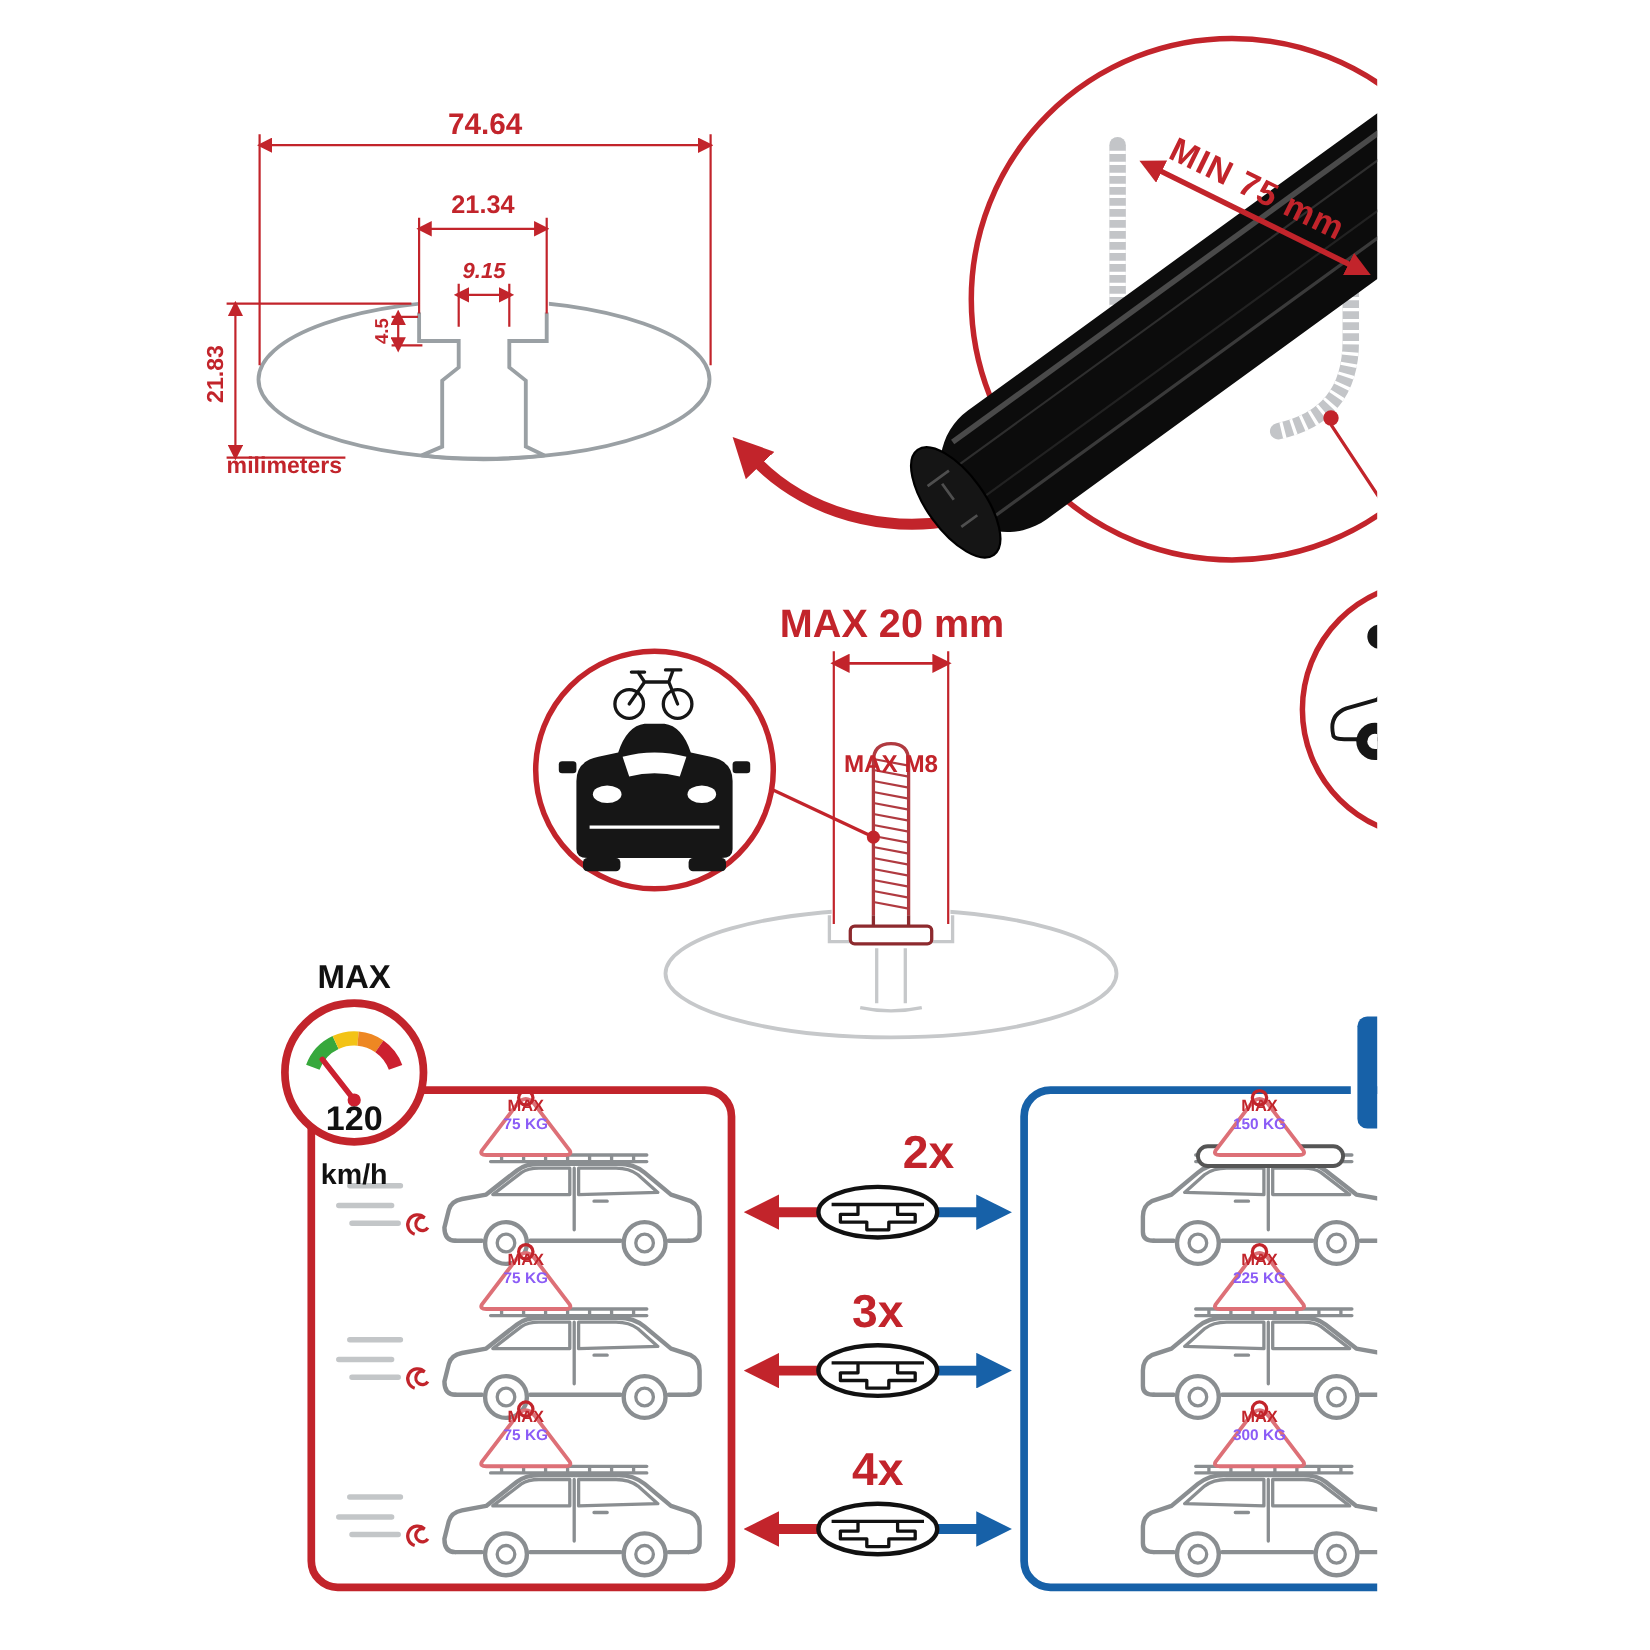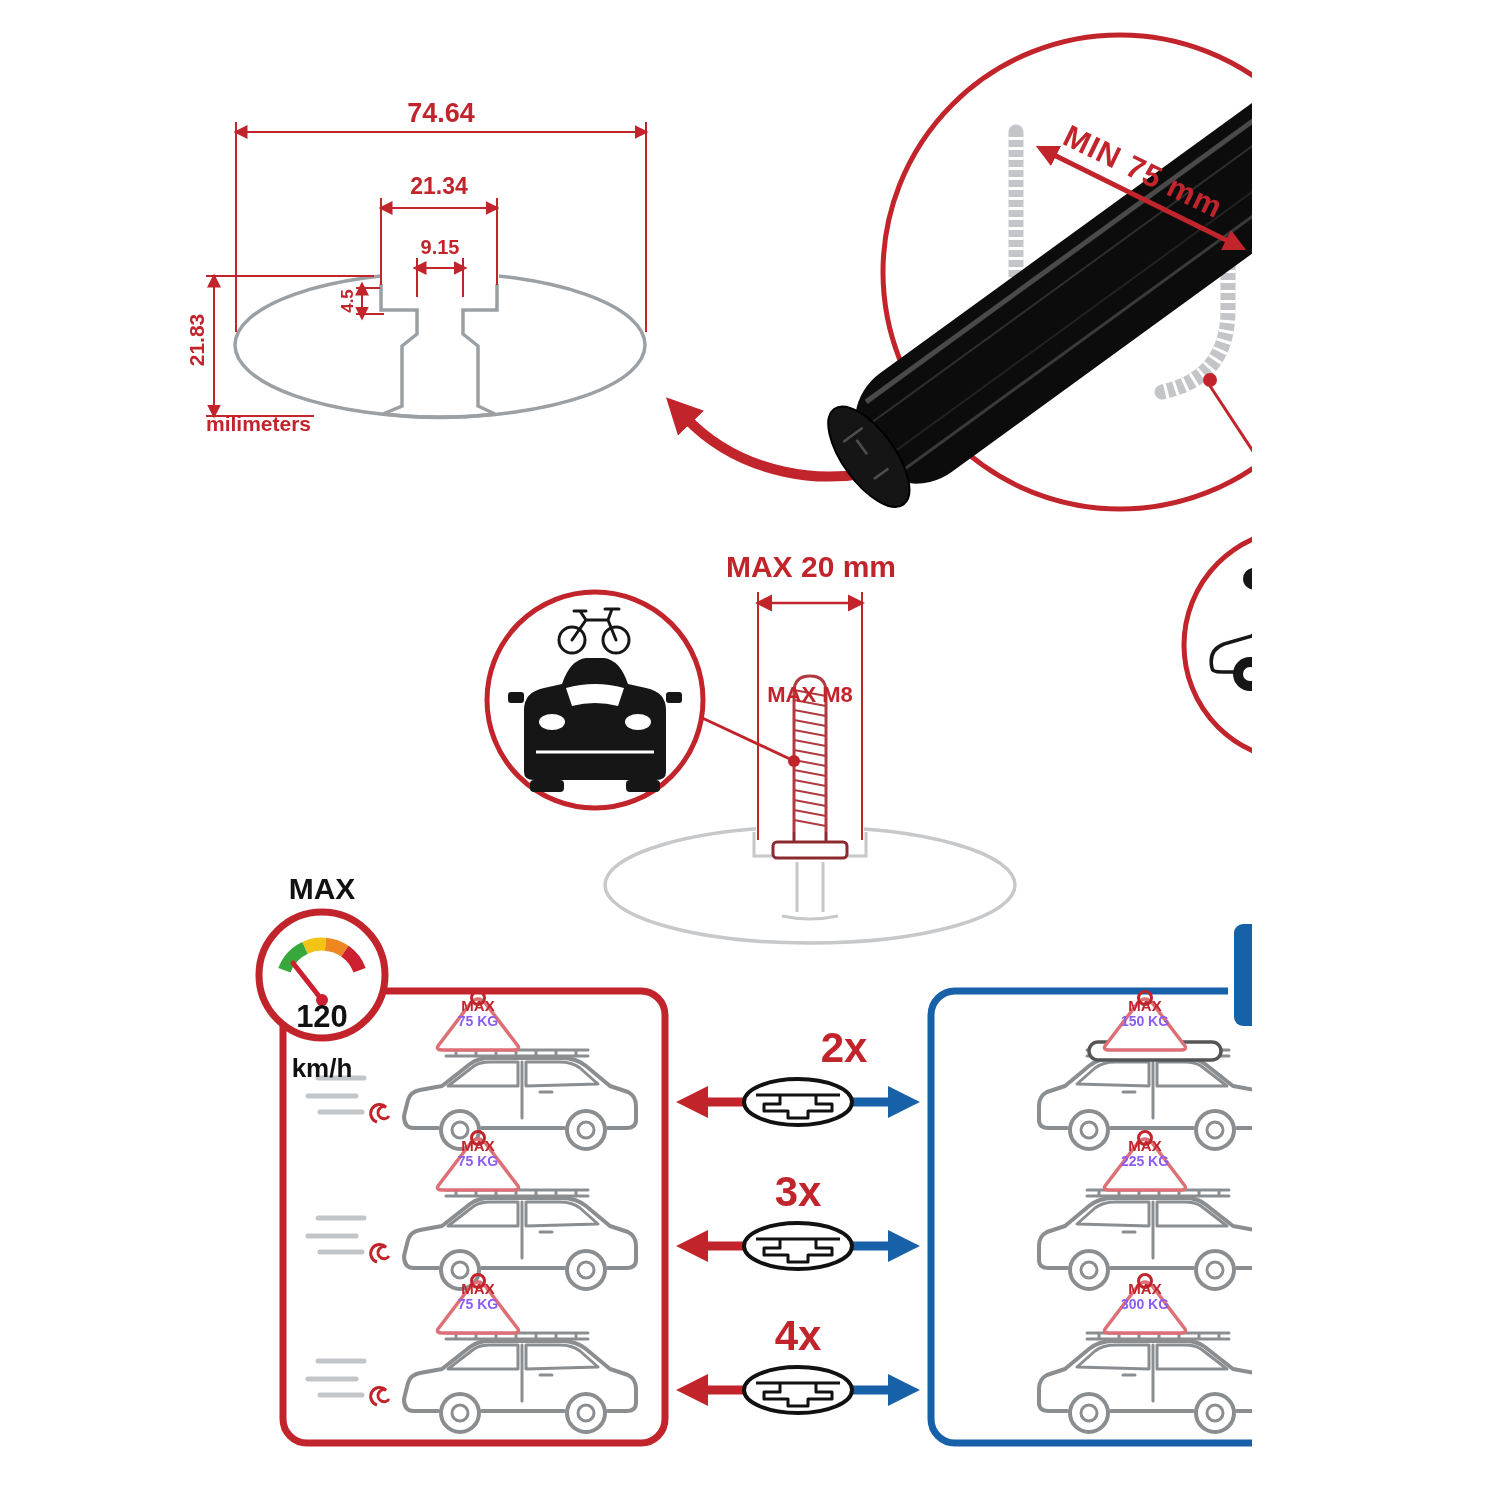--- a/index.html
+++ b/index.html
@@ -194,28 +194,28 @@
       <path d="M325.5,944.2 A40,40 0 0 1 344.9,951.2" stroke="#ee8722" stroke-width="13" fill="none"></path>
       <path d="M344.9,951.2 A40,40 0 0 1 359.6,970.3" stroke="#cc2030" stroke-width="13" fill="none"></path>
       <path d="M322,1000 L293,963" stroke="#cc2030" stroke-width="5" stroke-linecap="round" fill="none"></path>
       <circle cx="322" cy="1000" r="6" fill="#cc2030"></circle>
     </g>
   </g>
 </svg>
 
 <div class="lbl" style="left:441px;top:113px;font-size:27px;">74.64</div>
 <div class="lbl" style="left:439px;top:186px;font-size:23px;">21.34</div>
-<div class="lbl" style="left:440px;top:247px;font-size:20px;">9.15</div>
+<div class="lbl" style="left:440px;top:247px;font-size:20px;font-style:italic;">9.15</div>
 <div class="lbl v" style="left:348px;top:301px;font-size:17px;">4.5</div>
 <div class="lbl v" style="left:197px;top:340px;font-size:21px;">21.83</div>
 <div class="lbl lft" style="left:206px;top:424px;font-size:21px;">milimeters</div>
 
 <div class="lbl rot-min" style="left:1143px;top:172px;font-size:31px;">MIN 75 mm</div>
 
-<div class="lbl" style="left:811px;top:567px;font-size:30px;">MAX 20 mm</div>
+<div class="lbl" style="left:811px;top:567px;font-size:36px;">MAX 20 mm</div>
 <div class="lbl" style="left:810px;top:651px;font-size:22px;margin-top:44px;">MAX M8</div>
 
 <div class="lbl blk" style="left:322px;top:889px;font-size:30px;">MAX</div>
 <div class="lbl blk" style="left:322px;top:1017px;font-size:31px;">120</div>
 <div class="lbl blk" style="left:322px;top:1068px;font-size:26px;">km/h</div>
 
 <div class="lbl" style="left:798px;top:1048px;font-size:42px;margin-left:46px;">2x</div>
 <div class="lbl" style="left:798px;top:1192px;font-size:42px;">3x</div>
 <div class="lbl" style="left:798px;top:1336px;font-size:42px;">4x</div>
 

